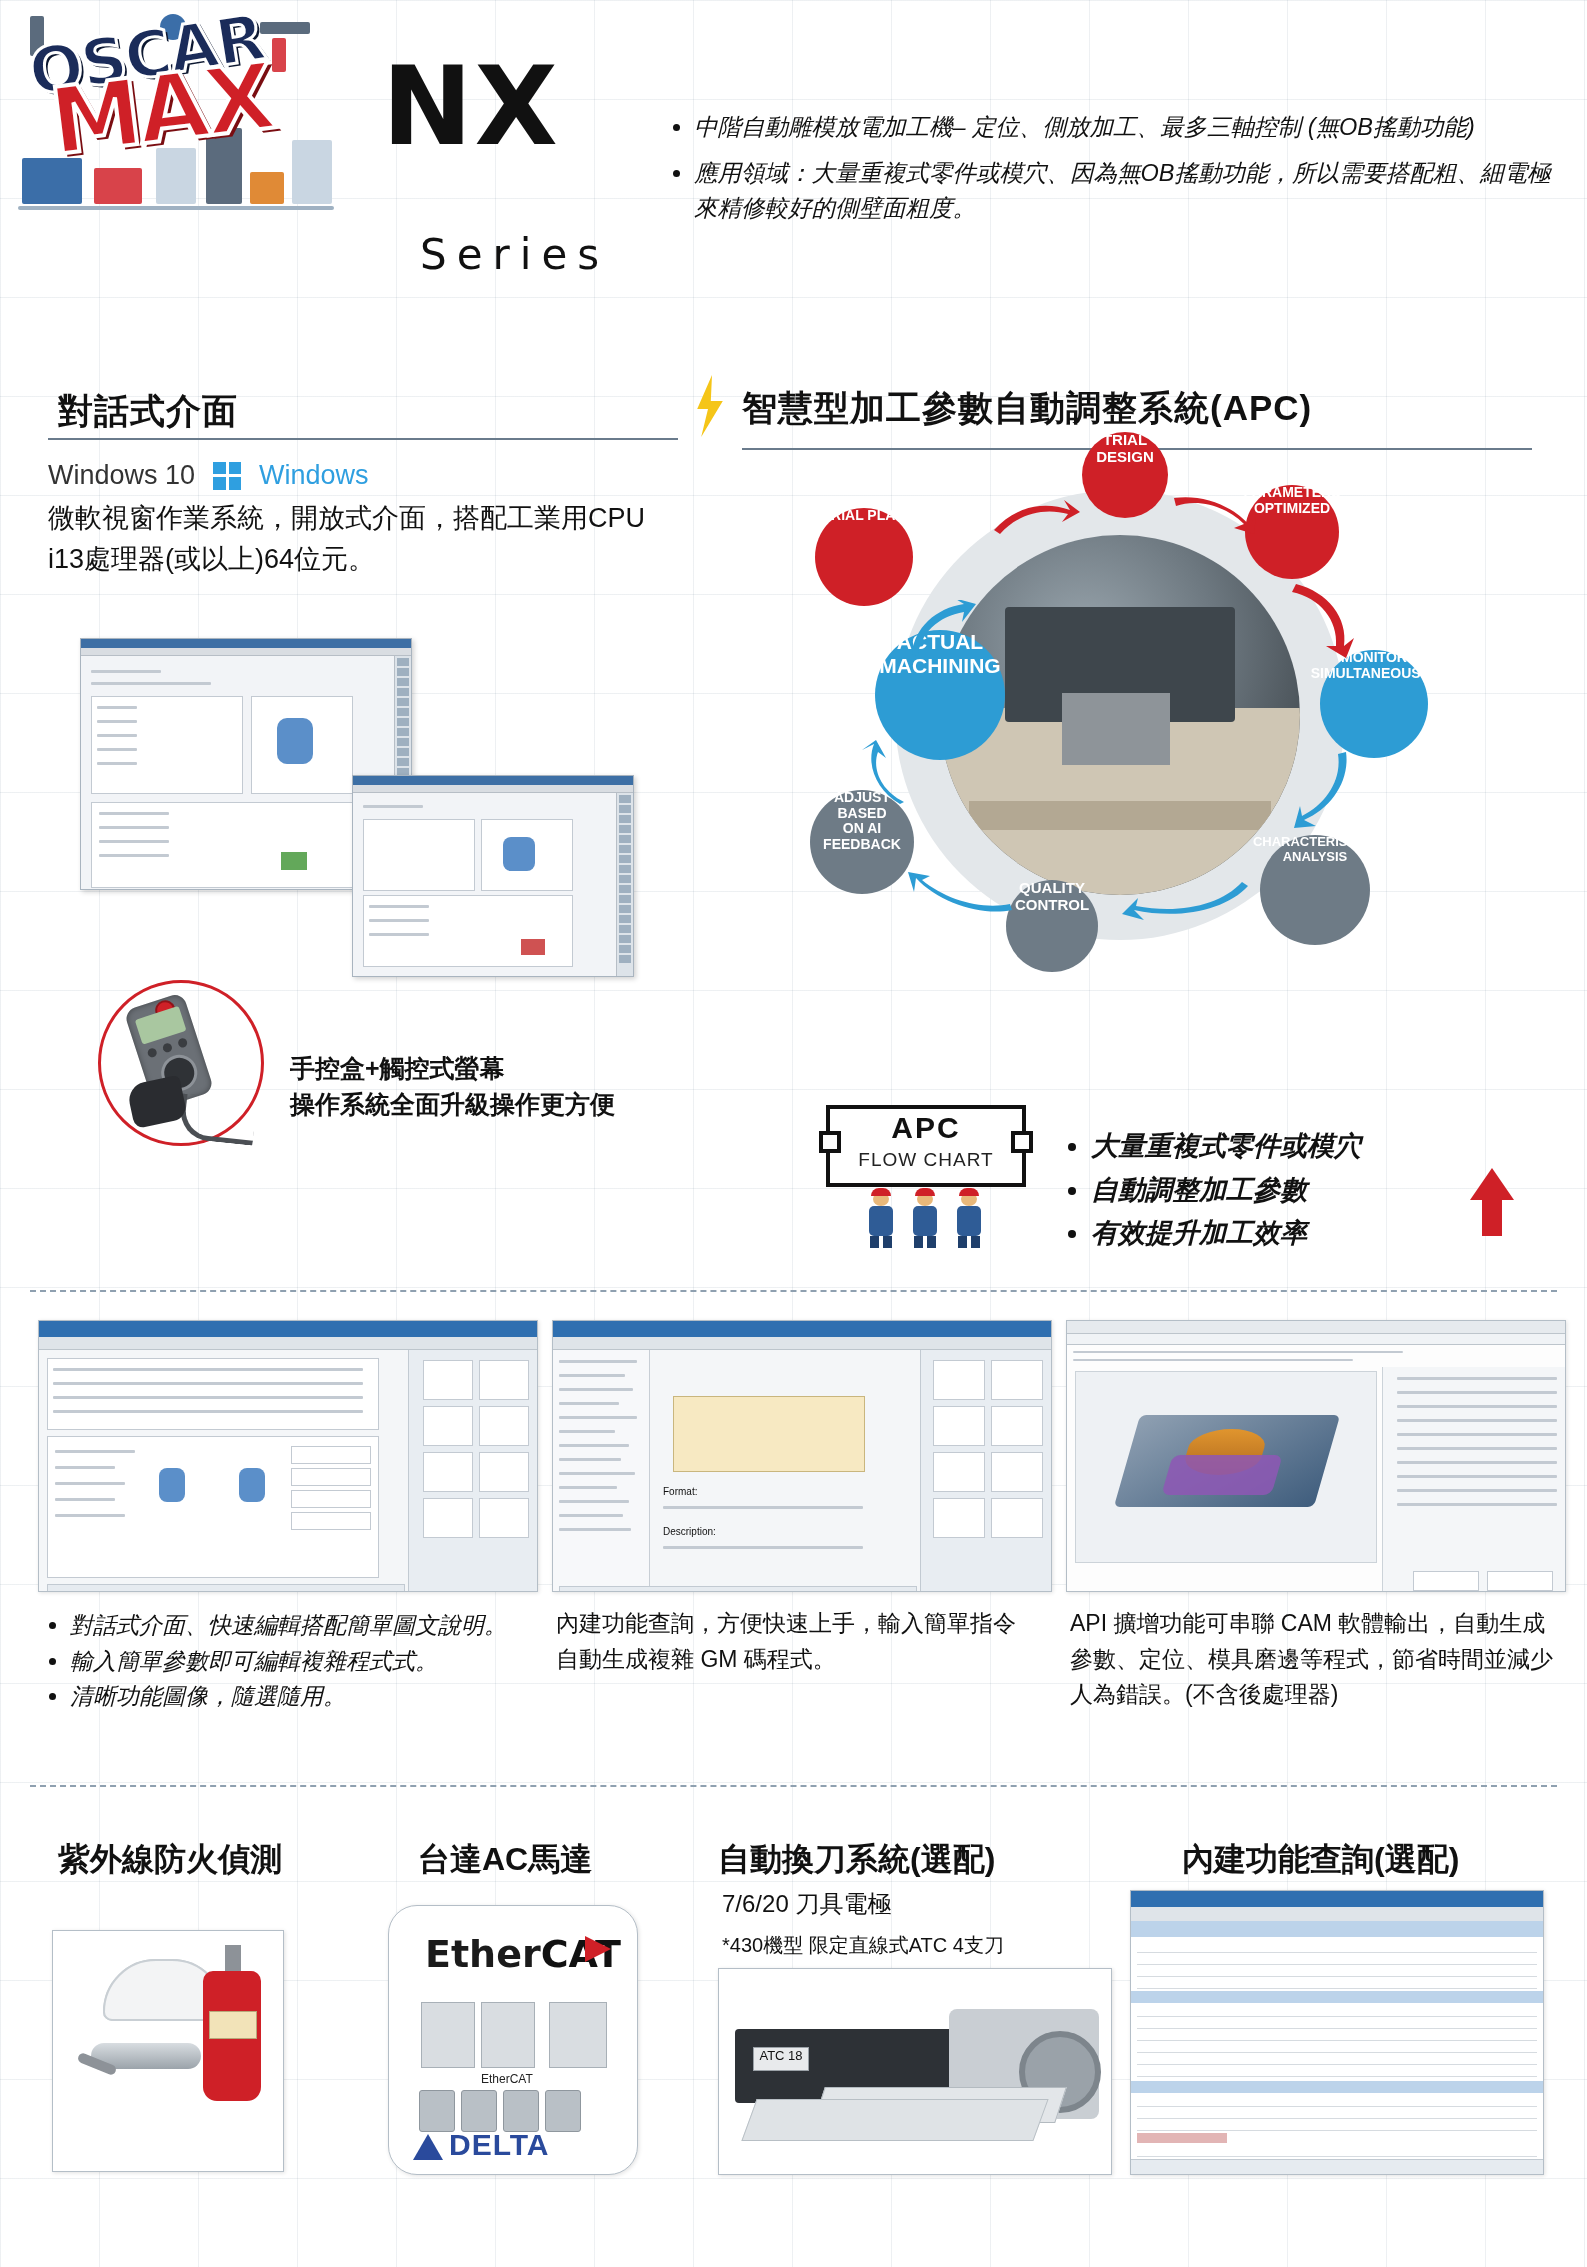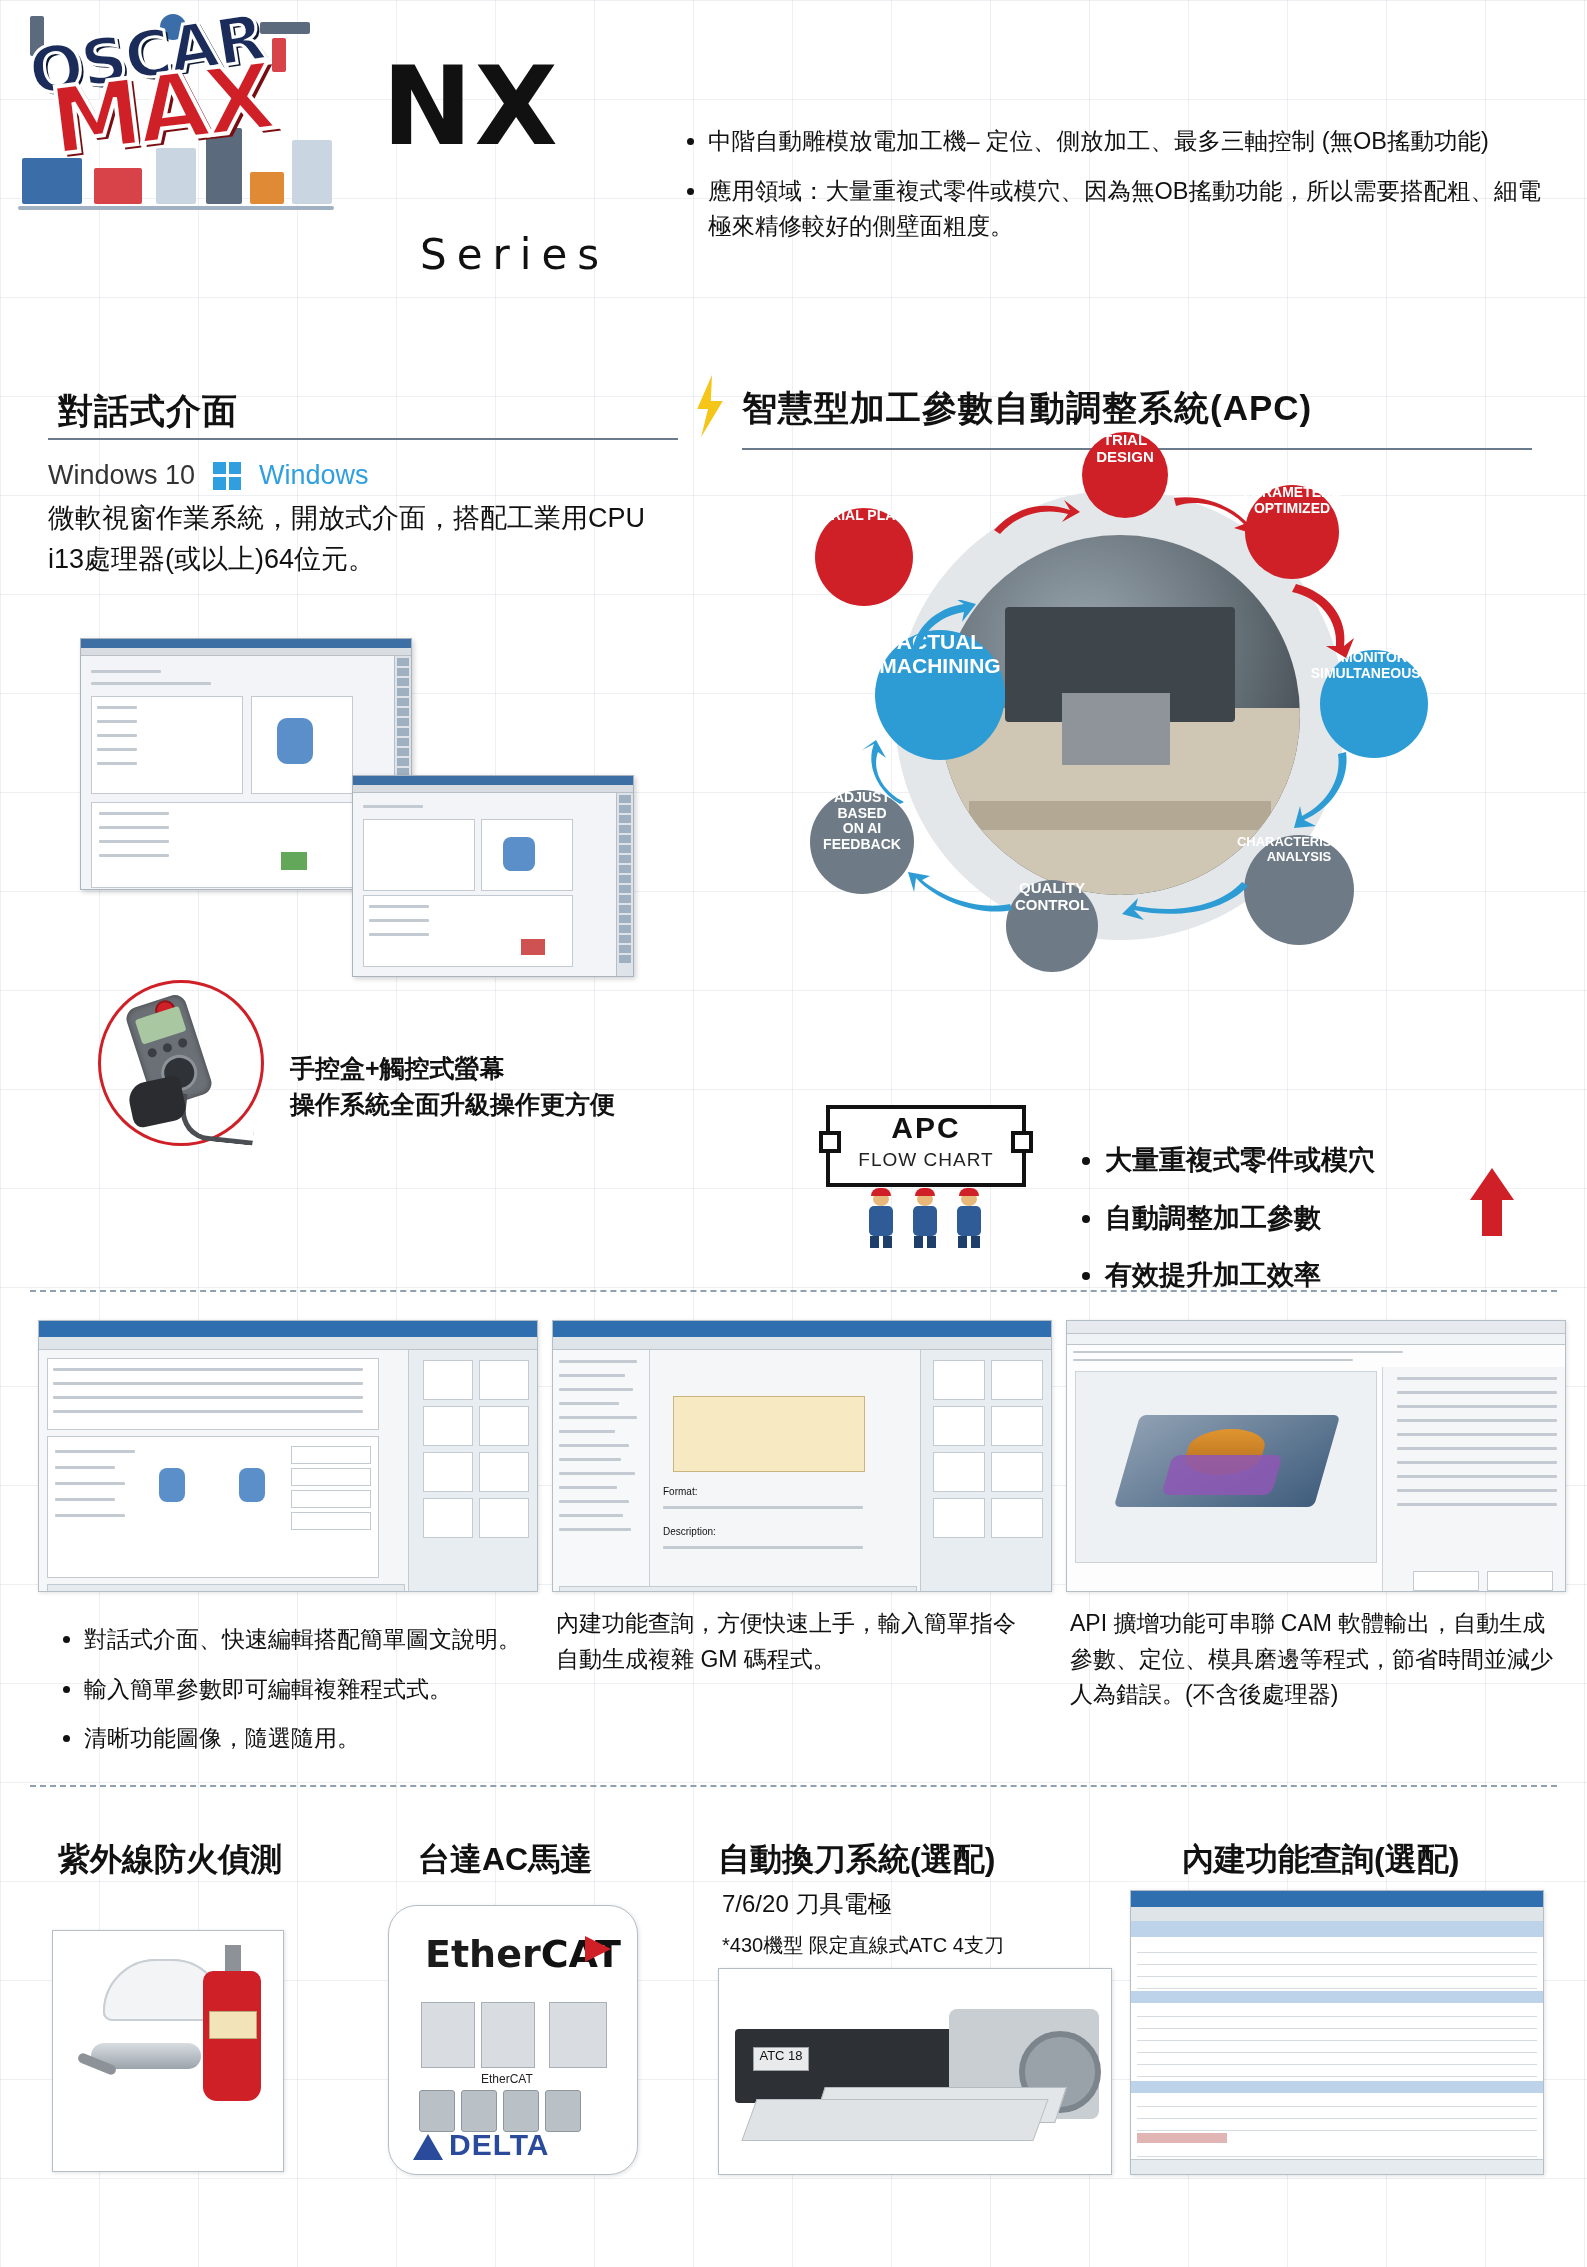--- a/index.html
+++ b/index.html
@@ -58,21 +58,21 @@
     position:absolute;left:420px;top:230px;
     font-size:42px;letter-spacing:10px;color:#111;font-weight:500;
     font-family:"DejaVu Sans",sans-serif;
   }
   .head-bullets{
     position:absolute;left:668px;top:110px;width:870px;
     font-size:23.5px;line-height:1.52;color:#111;
   }
   .head-bullets li{margin-bottom:10px;}
   ul{margin:0;padding-left:26px;}
-  li{margin:14px;}
+  li{margin:0;font-style:italic;}
 
   
   .sec-h{
     position:absolute;font-size:35px;font-weight:bold;color:#111;letter-spacing:1px;
   }
   .sec-rule{position:absolute;height:2px;background:#6a7b8c;}
   .win10-row{position:absolute;left:48px;top:460px;display:flex;align-items:center;gap:18px;}
   .win10-txt{font-size:27px;color:#333;}
   .win-logo{width:28px;height:28px;display:grid;grid-template-columns:1fr 1fr;grid-template-rows:1fr 1fr;gap:3px;}
   .win-logo i{background:#2f9fe0;display:block;}
@@ -396,21 +396,21 @@
     </div>
     <div class="node n-blue" style="left:55px;top:180px;width:130px;height:130px;font-size:21px;">
       <span>ACTUAL<br>MACHINING</span>
     </div>
     <div class="node n-blue" style="left:500px;top:200px;width:108px;height:108px;font-size:14px;">
       <span>MONITOR<br>SIMULTANEOUSLY</span>
     </div>
     <div class="node n-gray" style="left:-10px;top:340px;width:104px;height:104px;font-size:14px;">
       <span>ADJUST BASED<br>ON AI<br>FEEDBACK</span>
     </div>
-    <div class="node n-gray" style="left:424px;top:385px;width:110px;height:110px;font-size:13px;">
+    <div class="node n-gray" style="left:440px;top:385px;width:110px;height:110px;font-size:13px;">
       <span>CHARACTERISTICS<br>ANALYSIS</span>
     </div>
     <div class="node n-gray" style="left:186px;top:430px;width:92px;height:92px;font-size:15px;">
       <span>QUALITY<br>CONTROL</span>
     </div>
 
     <div class="arrow" style="left:170px;top:48px;">
       <svg width="90" height="40" viewBox="0 0 90 40">
           <path d="M4 32 C28 6, 56 4, 80 12 L74 2 L90 14 L72 24 L78 16 C56 10, 30 14, 10 36 Z" fill="#cf2027"></path>
         </svg>

